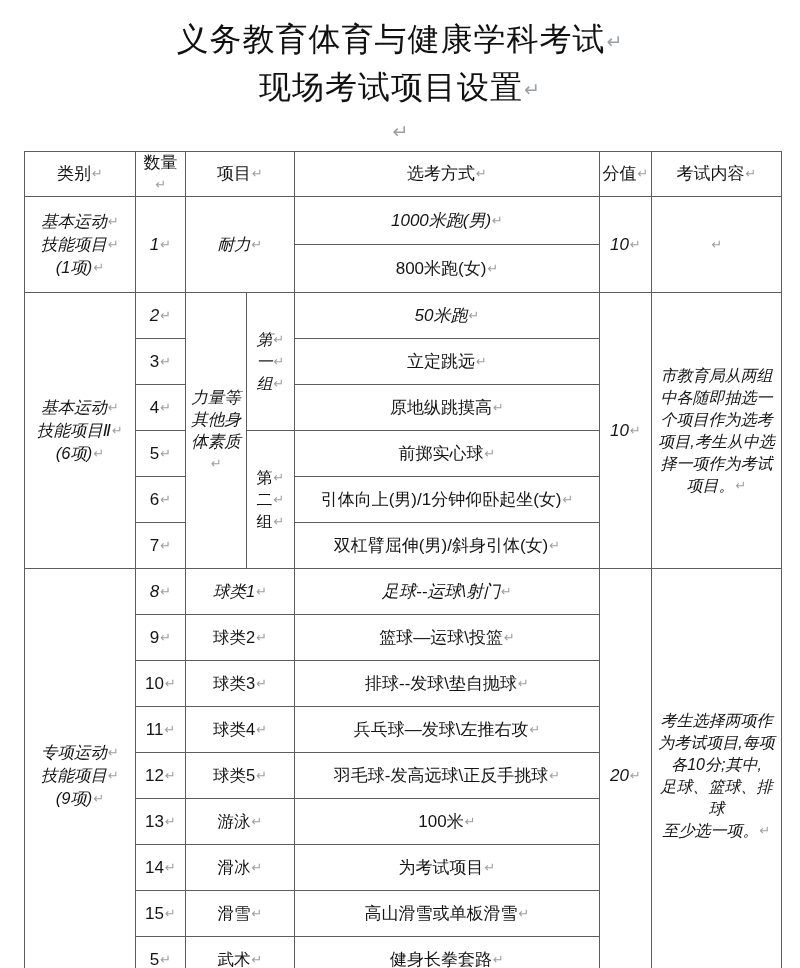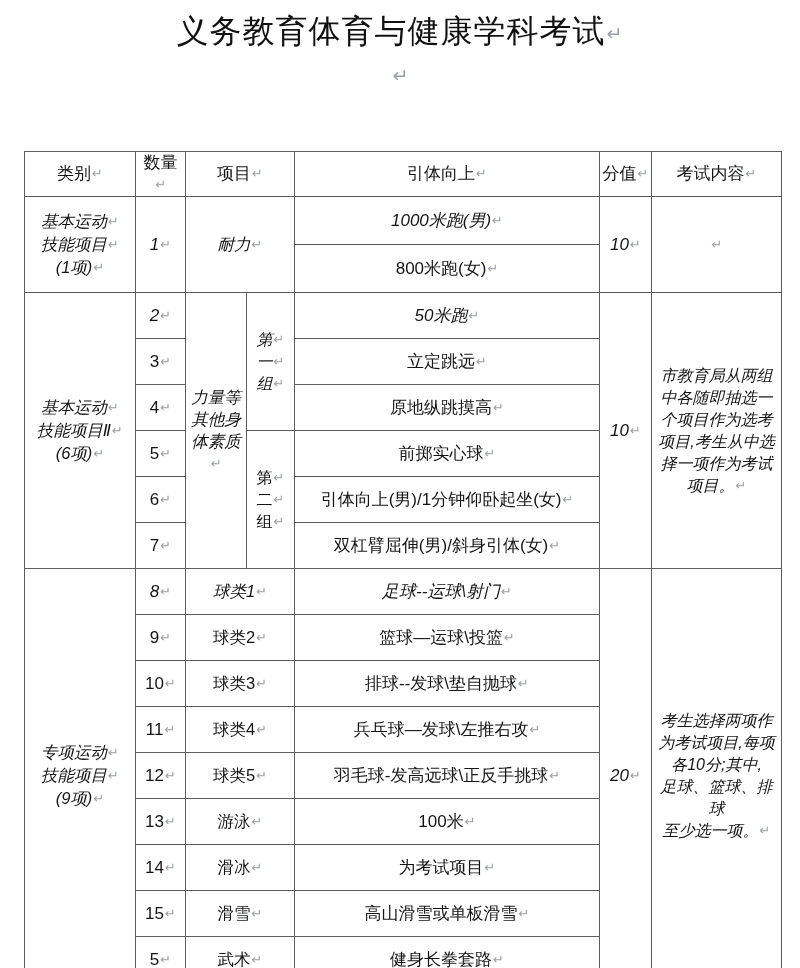--- a/index.html
+++ b/index.html
@@ -19,21 +19,21 @@
 
   .page {
     position: relative;
     width: 800px;
     height: 968px;
     box-sizing: border-box;
   }
 
   
   .title-block {
-    padding-top: 8px;
+    padding-top: 16px;
     text-align: center;
   }
   .title-line {
     font-size: 32px;
     line-height: 46px;
     letter-spacing: 1px;
     font-weight: 400;
     white-space: nowrap;
     color: #111;
   }
@@ -119,41 +119,42 @@
     vertical-align: 1px;
   }
 </style>
 </head>
 <body>
 
 <div class="page">
 
   <div class="title-block">
     <div class="title-line"><span>义务教育体育与健康学科考试</span><span class="pilcrow">↵</span></div>
+    <div class="title-line"><span>现场考试项目设置</span><span class="pilcrow">↵</span></div>
     <div class="blank-para"><span class="pilcrow">↵</span></div>
   </div>
 
   <div class="tbl-wrap">
   <table class="sheet">
     <colgroup>
       <col style="width:111px">
       <col style="width:50px">
       <col style="width:61px">
       <col style="width:48px">
       <col style="width:305px">
       <col style="width:52px">
       <col style="width:130px">
     </colgroup>
 
     <tbody>
           <tr class="hdr outer-top">
       <td class="thick-l" colspan="1"><span>类别</span><span class="pilcrow">↵</span></td>
       <td><span>数量</span><span class="pilcrow">↵</span></td>
       <td colspan="2"><span>项目</span><span class="pilcrow">↵</span></td>
-      <td><span>引体向上</span><span class="pilcrow">↵</span></td>
+      <td><span>选考方式</span><span class="pilcrow">↵</span></td>
       <td><span>分值</span><span class="pilcrow">↵</span></td>
       <td class="thick-r"><span>考试内容</span><span class="pilcrow">↵</span></td>
     </tr>
 
     <tr>
       <td class="cat-cell thick-l thick-t" rowspan="2" style="height:47px">
         <span>基本运动</span><span class="pilcrow">↵</span><br>
         <span>技能项目</span><span class="pilcrow">↵</span><br>
         <span>(1项)</span><span class="pilcrow">↵</span>
       </td>

